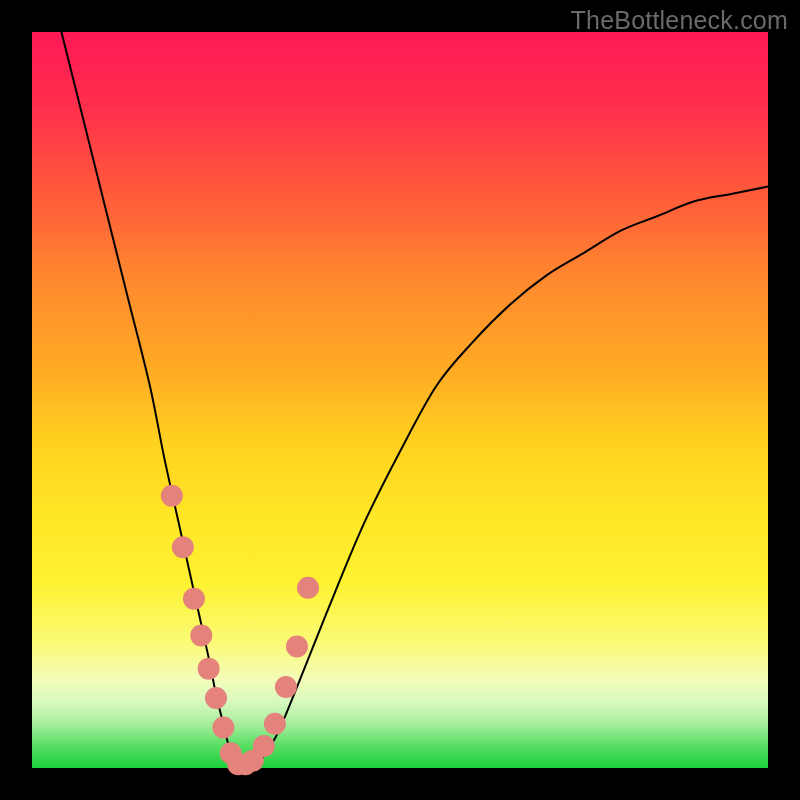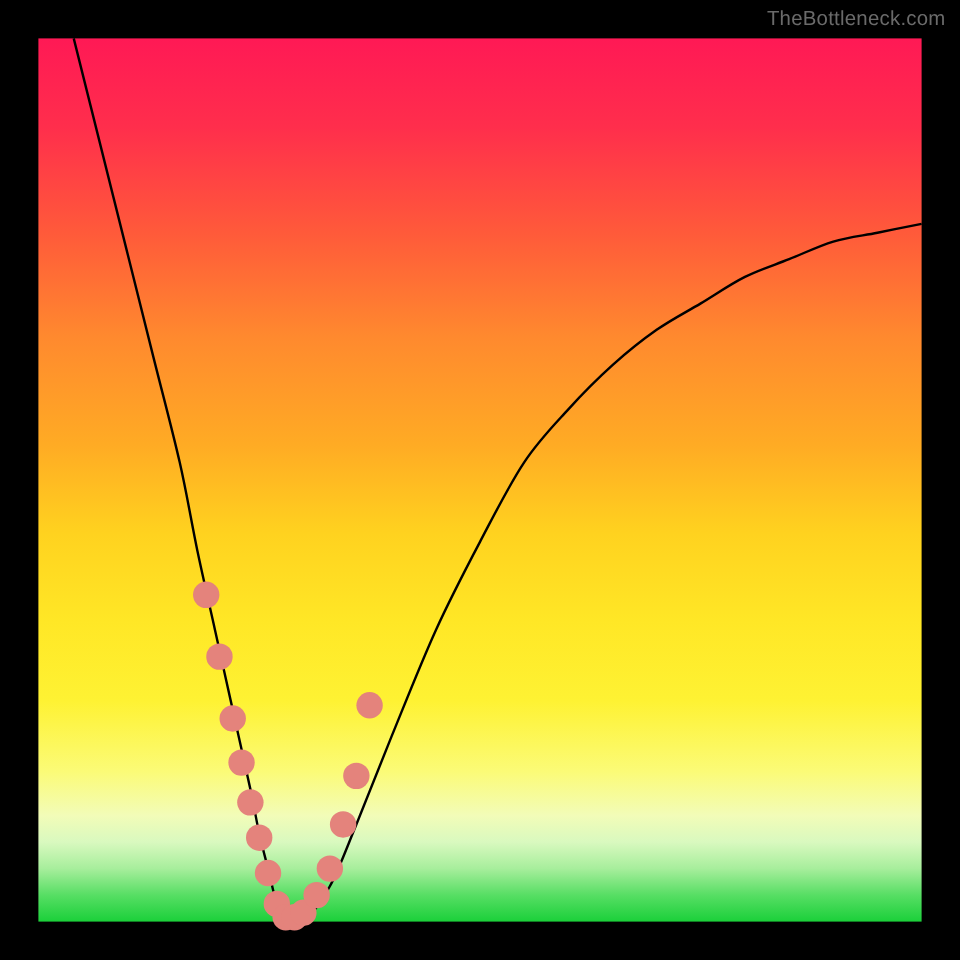--- a/index.html
+++ b/index.html
@@ -42,21 +42,21 @@
       #a7ee9c 94%,
       #57de64 97%,
       #1bd03a 100%
     );
   }
   .watermark {
     position: absolute;
     top: 6px;
     right: 12px;
     color: #6a6a6a;
-    font-size: 17px;
+    font-size: 25px;
     letter-spacing: 0.2px;
     user-select: none;
   }
   svg.curve {
     position: absolute;
     left: 0;
     top: 0;
     width: 736px;
     height: 736px;
     overflow: visible;

